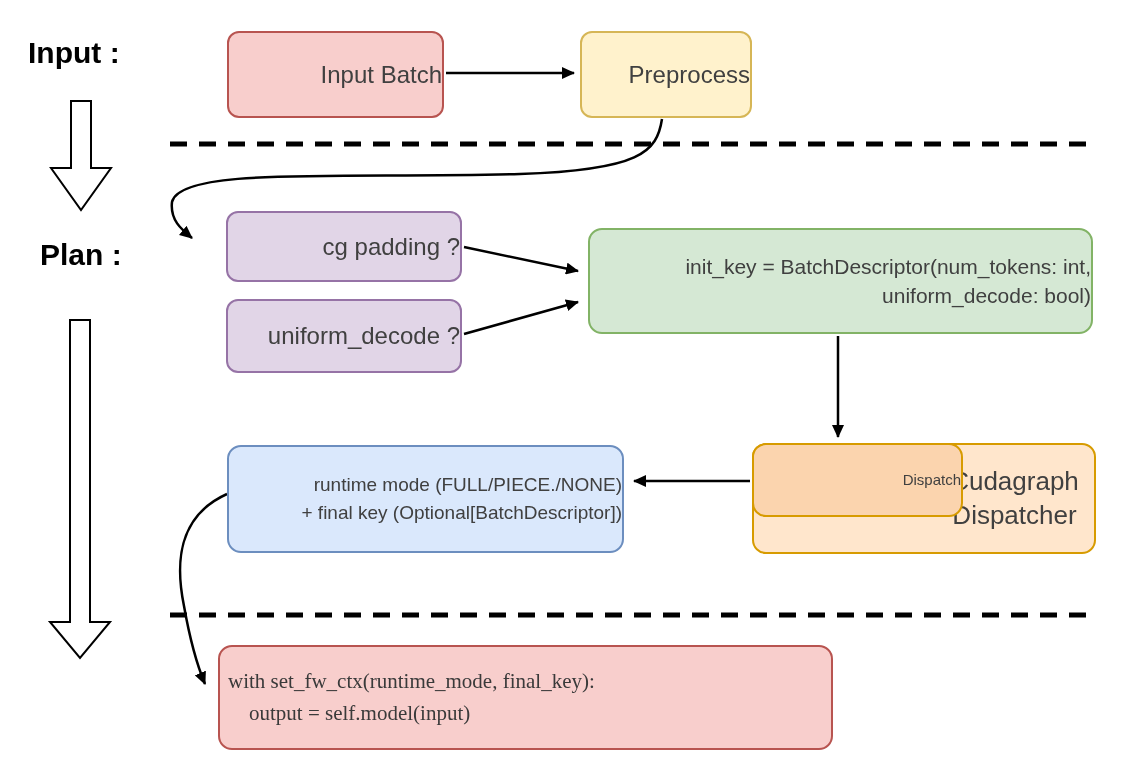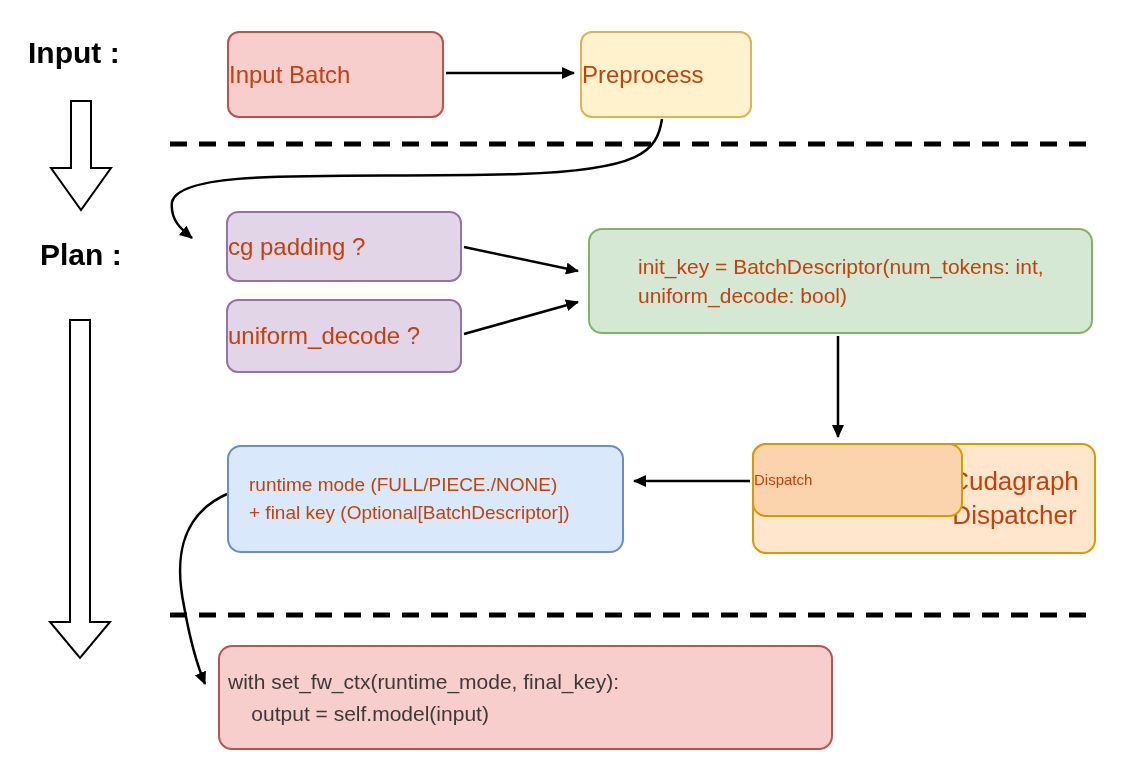--- a/index.html
+++ b/index.html
@@ -36,24 +36,24 @@
   #label-execute { left: 20px;  top: 668px; }
 
   .node {
     position: absolute;
     z-index: 2;
     box-sizing: border-box;
     border: 2px solid #000;
     border-radius: 12px;
     display: flex;
     flex-direction: column;
-    align-items: flex-start;
+    align-items: flex-end;
     justify-content: center;
     text-align: center;
-    color: #c2410c;
+    color: #404040;
     line-height: 1.3;
   }
   #node-input-batch {
     left: 227px; top: 31px; width: 217px; height: 87px;
     background: #f8cecc; border-color: #b85450; font-size: 24px;
   }
   #node-preprocess {
     left: 580px; top: 31px; width: 172px; height: 87px;
     background: #fff2cc; border-color: #d6b656; font-size: 24px;
   }
@@ -88,21 +88,21 @@
     border-radius: 14px; z-index: 3;
   }
   #node-runtime-mode {
     left: 227px; top: 445px; width: 397px; height: 108px;
     background: #dae8fc; border-color: #6c8ebf; font-size: 19px;
     border-radius: 14px; line-height: 1.45; padding-left: 20px;
   }
   #node-execute-code {
     left: 218px; top: 645px; width: 615px; height: 105px;
     background: #f8cecc; border-color: #b85450;
-    font-family: Liberation Sans, sans-serif;
+    font-family: Liberation Serif, serif;
     font-size: 21px;
     color: #3a3a3a;
     align-items: flex-start;
     padding-left: 8px;
     line-height: 1.5;
     border-radius: 14px;
   }
   .code-line { white-space: pre; text-align: left; }
   .node-line { white-space: pre; }
 </style>

